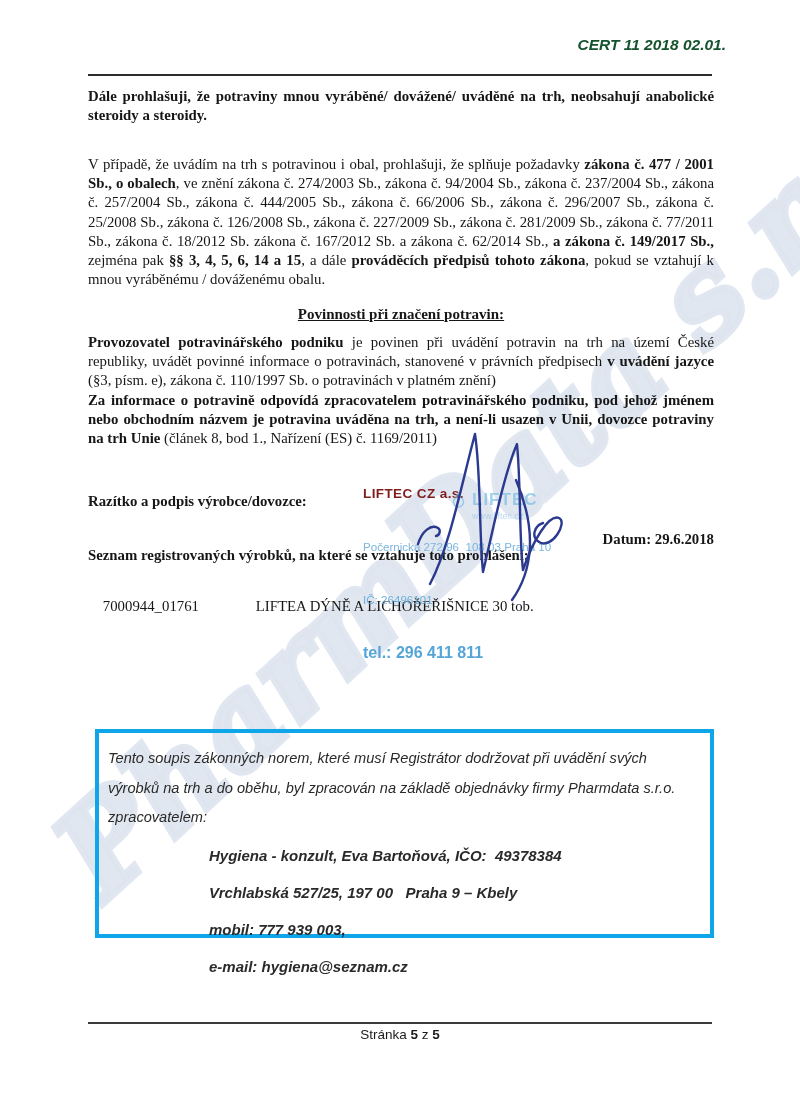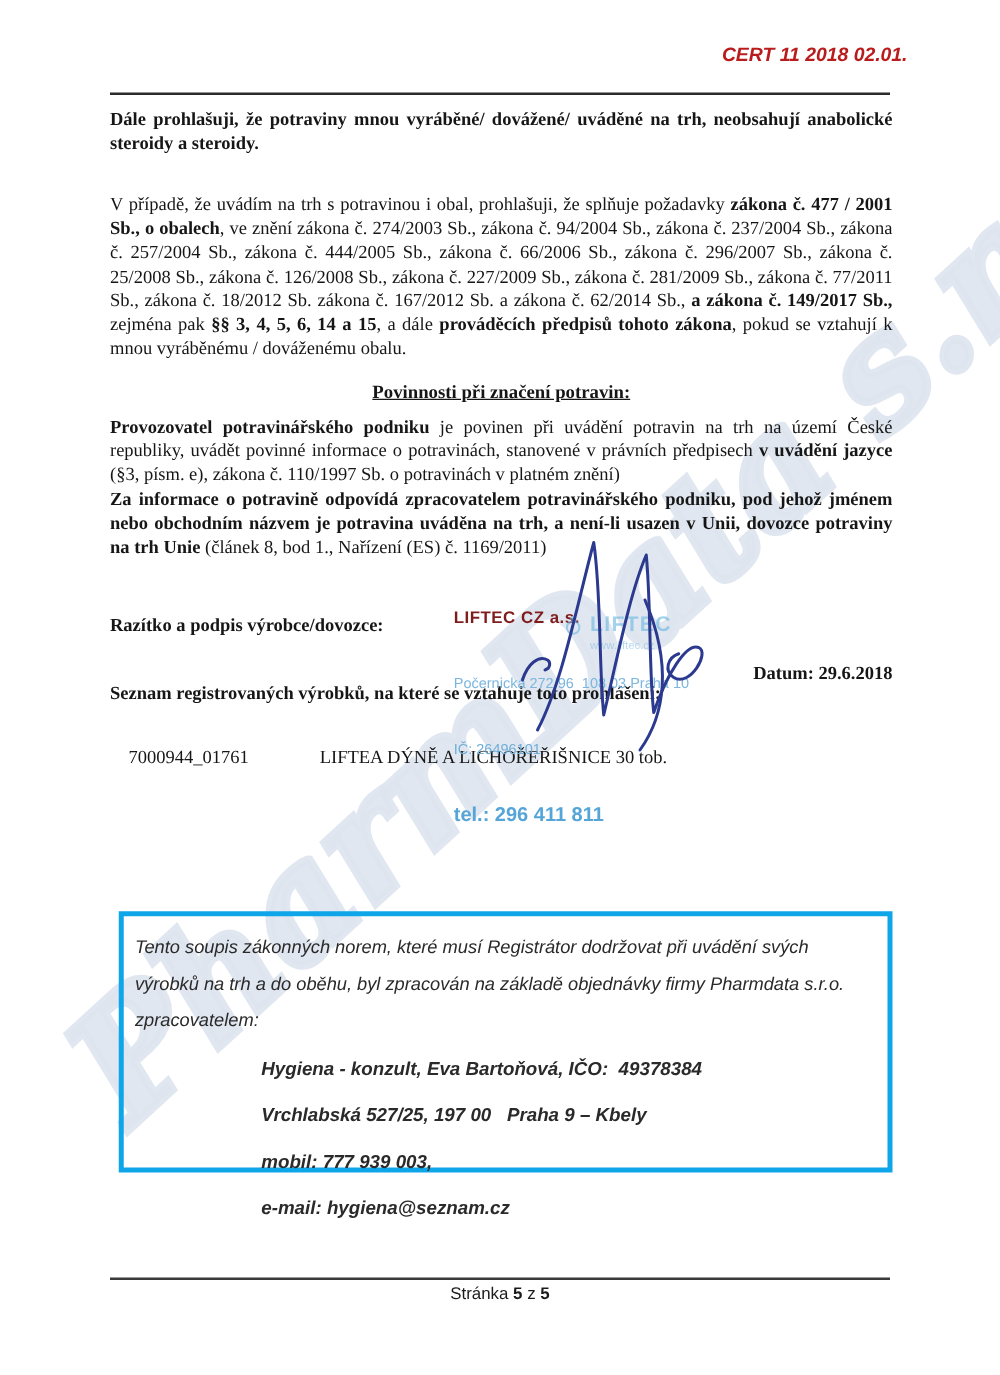--- a/index.html
+++ b/index.html
@@ -6,21 +6,21 @@
   .page{
     position:relative;width:800px;height:1100px;margin:0 auto;background:#ffffff;
     font-family:"Liberation Serif",serif;color:#161616;overflow:hidden;
   }
   .b{font-weight:bold}
   .u{text-decoration:underline}
   
   .header-ref{
     position:absolute;right:74px;top:36px;
     font-family:"Liberation Sans",sans-serif;font-style:italic;font-weight:600;
-    font-size:15.5px;color:#b91c1c;
+    font-size:15.5px;color:#14532d;
   }
   .rule{position:absolute;left:88px;width:624px;height:2px;background:#2b2b2b}
   .rule-top{top:74px}
   .rule-footer{top:1022px;height:2px;background:#3a3a3a}
   
   .para{
     position:absolute;left:88px;width:626px;
     font-size:14.8px;line-height:19.2px;text-align:justify;
     white-space:pre-line;
   }

